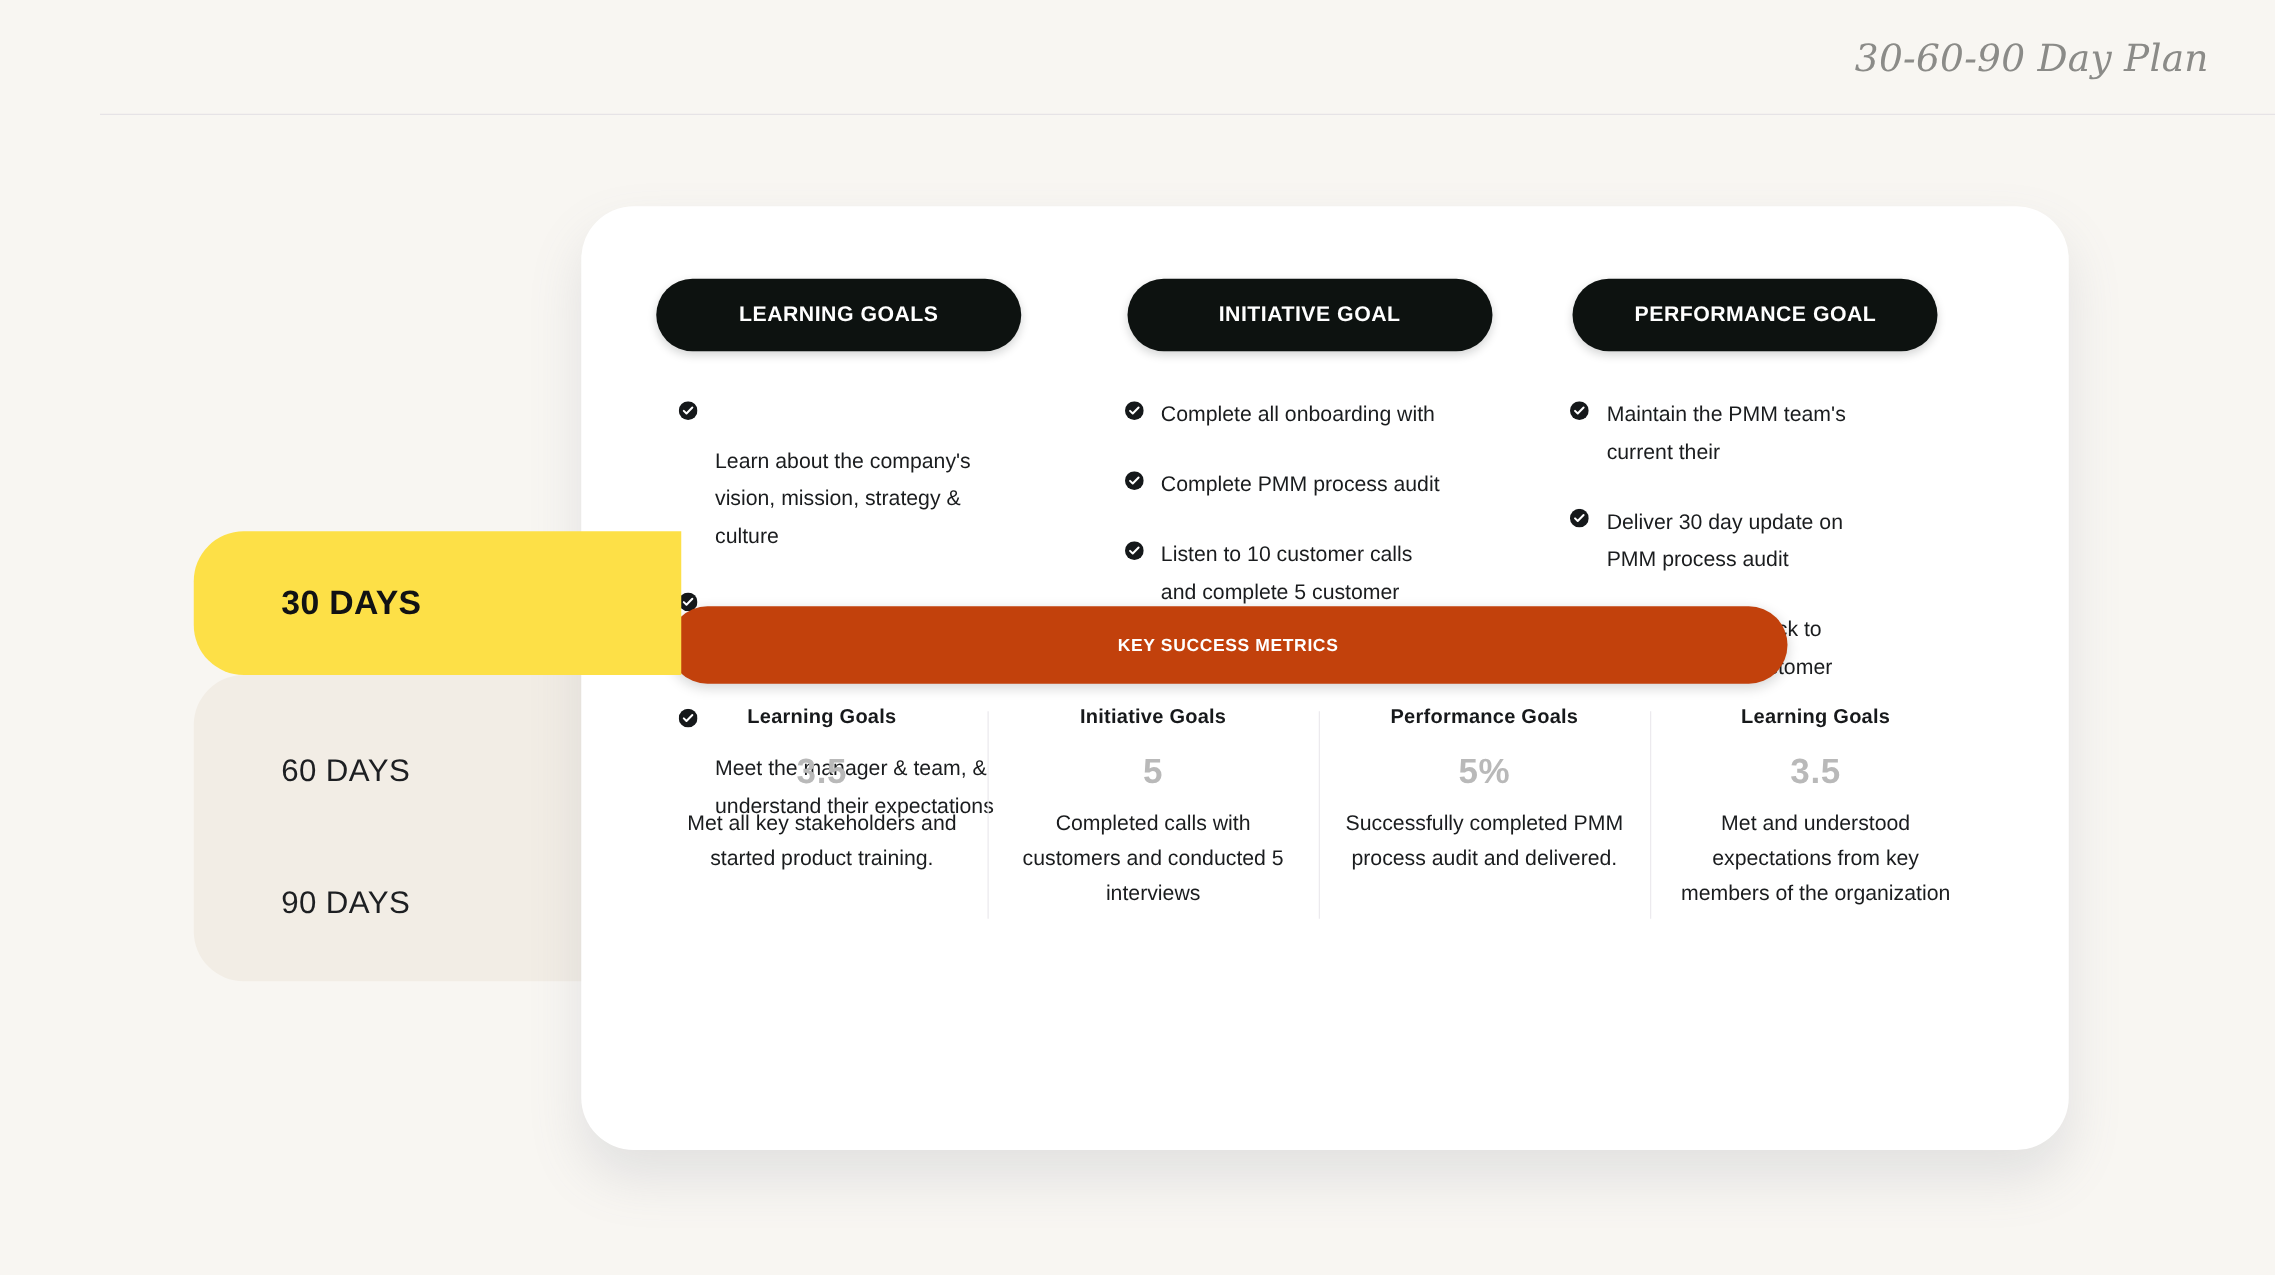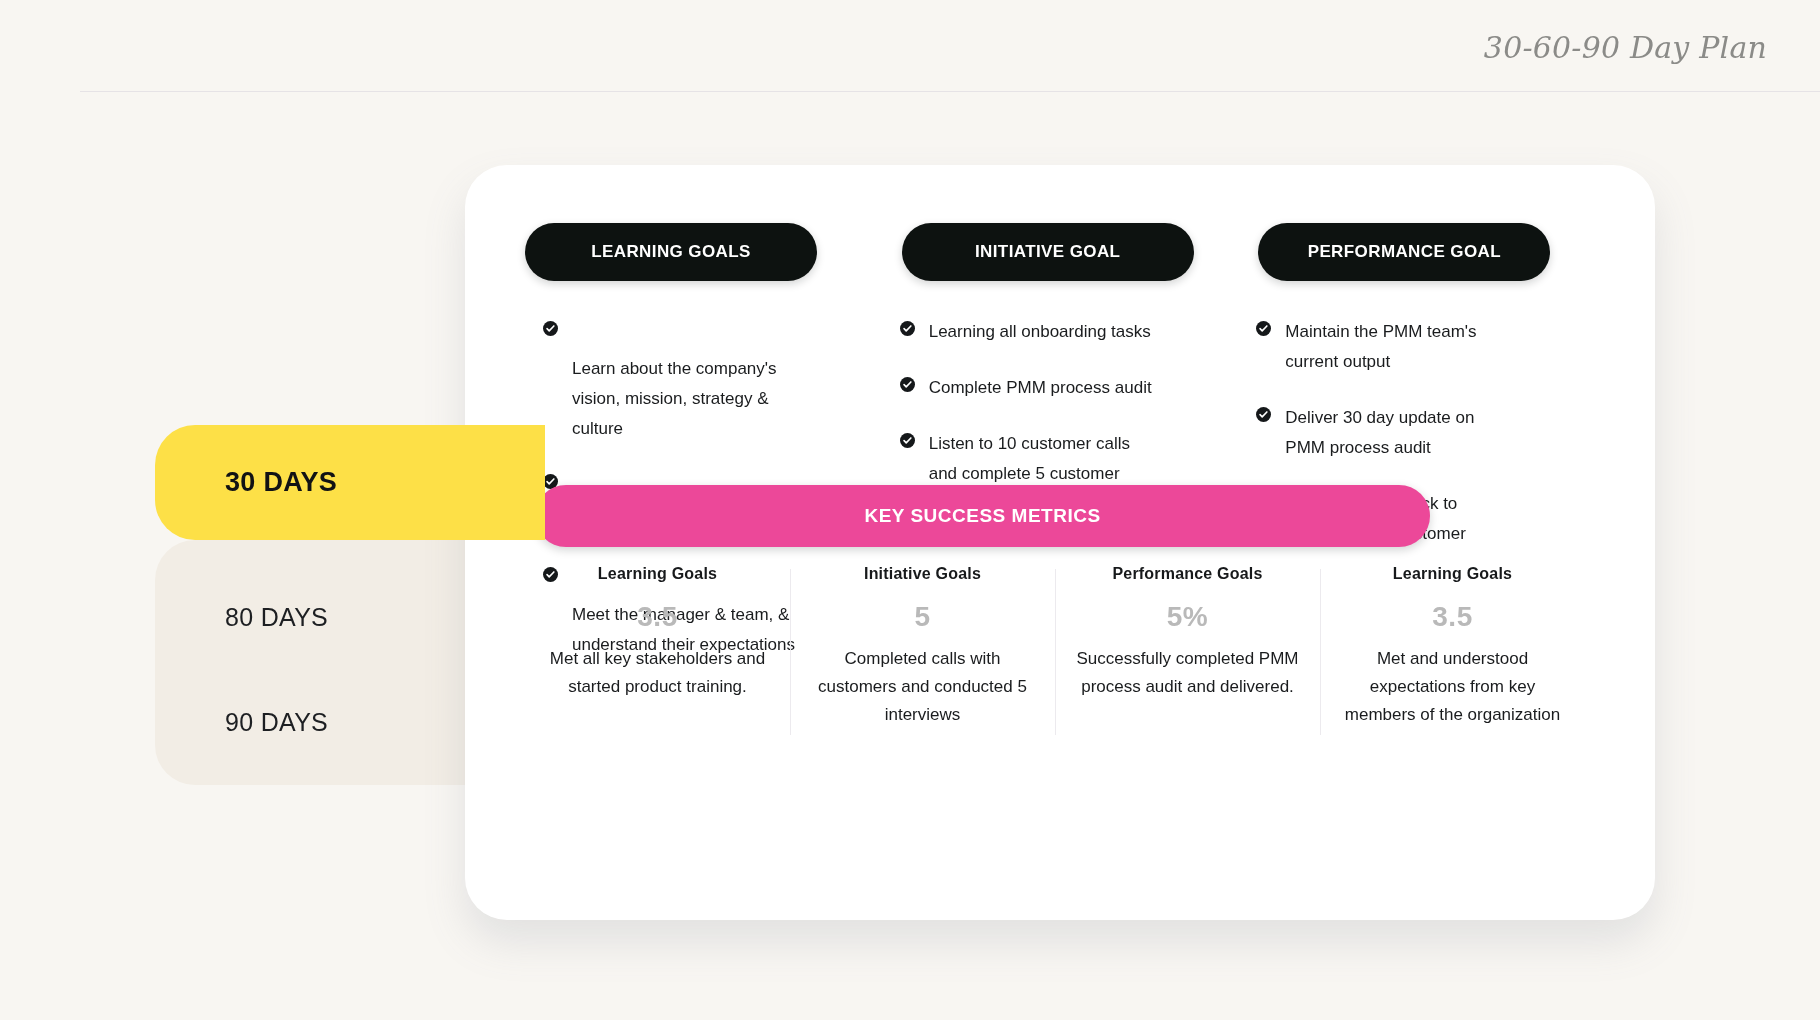--- a/index.html
+++ b/index.html
@@ -175,26 +175,26 @@
   .col-3 .bullet-text { max-width: 232px; }
 
   
   .metrics-bar {
     position: absolute;
     left: 70px;
     top: 320px;
     width: 895px;
     height: 62px;
     border-radius: 31px;
-    background: #ec4899;
+    background: #c2410c;
     color: #ffffff;
     display: flex;
     align-items: center;
     justify-content: center;
-    font-size: 19px;
+    font-size: 14px;
     font-weight: bold;
     letter-spacing: 0.5px;
     box-shadow: 0 3px 10px rgba(13, 18, 16, 0.18);
   }
   .metrics-row {
     position: absolute;
     left: 60px;
     top: 400px;
     width: 1060px;
     display: flex;
@@ -244,21 +244,21 @@
 </div>
 
 <div class="tab-rail">
   <div class="tab-inactive-bg"></div>
 
   <div class="tab tab-active">
     <span class="tab-label">30 DAYS</span>
   </div>
 
   <div class="tab tab-other tab-2">
-    <span class="tab-label">80 DAYS</span>
+    <span class="tab-label">60 DAYS</span>
   </div>
 
   <div class="tab tab-other tab-3">
     <span class="tab-label">90 DAYS</span>
   </div>
 </div>
 
 <div class="card">
 
   <div class="goals-row">
@@ -299,21 +299,21 @@
     <div class="goal-col col-2">
       <div class="pill pill-2">INITIATIVE GOAL</div>
       <ul class="bullets indent-2">
         <li class="bullet">
           <span class="bullet-icon">
             <svg width="15" height="15" viewBox="0 0 16 16">
                 <circle cx="8" cy="8" r="8" fill="#15181a"></circle>
                 <path d="M4.3 8.2l2.3 2.3 5-5.2" stroke="#ffffff" stroke-width="1.7" fill="none" stroke-linecap="round" stroke-linejoin="round"></path>
               </svg>
           </span>
-          <span class="bullet-text">Learning all onboarding tasks</span>
+          <span class="bullet-text">Complete all onboarding with</span>
         </li>
         <li class="bullet">
           <span class="bullet-icon">
             <svg width="15" height="15" viewBox="0 0 16 16">
                 <circle cx="8" cy="8" r="8" fill="#15181a"></circle>
                 <path d="M4.3 8.2l2.3 2.3 5-5.2" stroke="#ffffff" stroke-width="1.7" fill="none" stroke-linecap="round" stroke-linejoin="round"></path>
               </svg>
           </span>
           <span class="bullet-text">Complete PMM process audit</span>
         </li>
@@ -332,21 +332,21 @@
     <div class="goal-col col-3">
       <div class="pill pill-3">PERFORMANCE GOAL</div>
       <ul class="bullets indent-3">
         <li class="bullet">
           <span class="bullet-icon">
             <svg width="15" height="15" viewBox="0 0 16 16">
                 <circle cx="8" cy="8" r="8" fill="#15181a"></circle>
                 <path d="M4.3 8.2l2.3 2.3 5-5.2" stroke="#ffffff" stroke-width="1.7" fill="none" stroke-linecap="round" stroke-linejoin="round"></path>
               </svg>
           </span>
-          <span class="bullet-text">Maintain the PMM team's current output</span>
+          <span class="bullet-text">Maintain the PMM team's current their</span>
         </li>
         <li class="bullet">
           <span class="bullet-icon">
             <svg width="15" height="15" viewBox="0 0 16 16">
                 <circle cx="8" cy="8" r="8" fill="#15181a"></circle>
                 <path d="M4.3 8.2l2.3 2.3 5-5.2" stroke="#ffffff" stroke-width="1.7" fill="none" stroke-linecap="round" stroke-linejoin="round"></path>
               </svg>
           </span>
           <span class="bullet-text">Deliver 30 day update on PMM process audit</span>
         </li>

